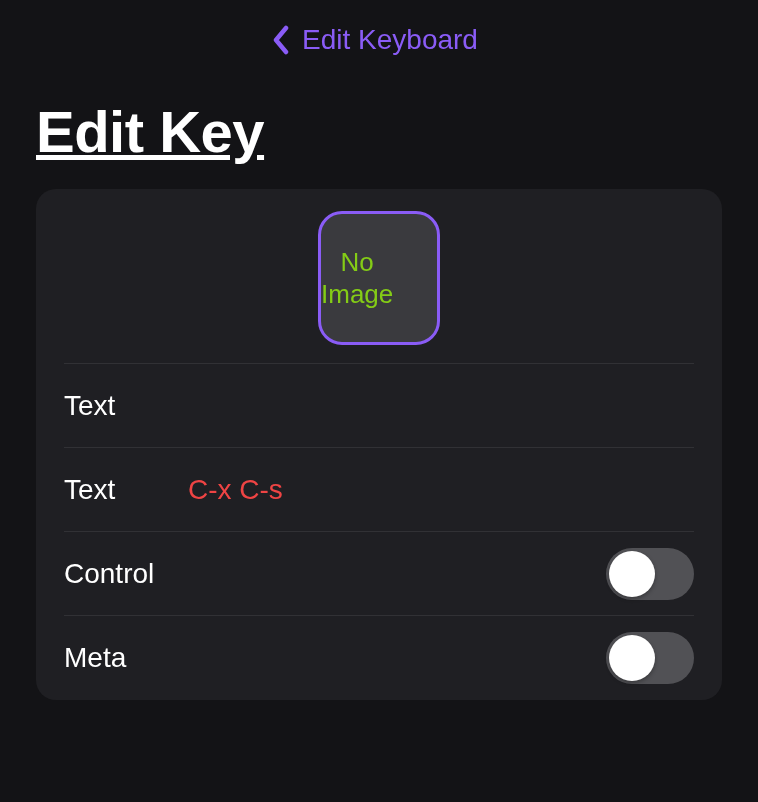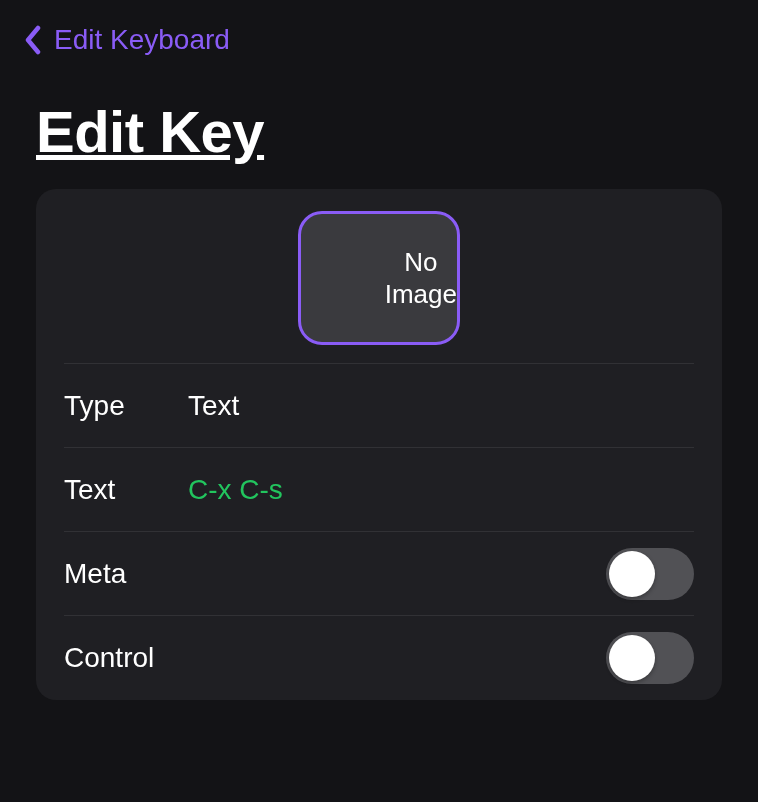--- a/index.html
+++ b/index.html
@@ -12,20 +12,21 @@
       width: 758px;
       height: 802px;
       background: #131316;
       overflow: hidden;
     }
     .nav-back {
       display: flex;
       align-items: center;
       padding: 24px 32px 12px 24px;
       cursor: pointer;
+      justify-content: center;
     }
     .chevron-left {
       width: 18px;
       height: 30px;
       margin-right: 12px;
     }
     .chevron-left svg {
       width: 100%;
       height: 100%;
     }
@@ -49,29 +50,29 @@
       padding: 0 28px;
       overflow: hidden;
     }
     .image-placeholder-wrap {
       display: flex;
       justify-content: center;
       padding: 22px 0 18px 0;
       border-bottom: 1px solid #313135;
     }
     .image-placeholder {
-      width: 162px;
+      width: 122px;
       height: 134px;
       background: #3a3a3e;
       border: 3px solid #8a5cf6;
       border-radius: 24px;
       display: flex;
       align-items: center;
-      justify-content: flex-end;
-      color: #ffffff;
+      justify-content: flex-start;
+      color: #84cc16;
       font-size: 26px;
       text-align: center;
       line-height: 1.25;
       cursor: pointer;
     }
     .row {
       display: flex;
       align-items: center;
       min-height: 84px;
       border-bottom: 1px solid #313135;
@@ -83,21 +84,21 @@
       color: #ffffff;
       font-size: 28px;
       width: 124px;
       flex-shrink: 0;
     }
     .row-value {
       color: #ffffff;
       font-size: 28px;
     }
     .row-placeholder {
-      color: #22c55e;
+      color: #ef4444;
       font-size: 28px;
     }
     .toggle-row {
       display: flex;
       align-items: center;
       justify-content: space-between;
       min-height: 84px;
       border-bottom: 1px solid #313135;
     }
     .toggle-row:last-child {
@@ -143,37 +144,36 @@
 <div class="card">
 
   <div class="image-placeholder-wrap">
     <div class="image-placeholder">
       <span style="white-space: pre-line;">No
 Image</span>
     </div>
   </div>
 
   <div class="row">
-    <span class="row-label">Type</span>
     <span class="row-value">Text</span>
   </div>
 
   <div class="row">
     <span class="row-label">Text</span>
     <span class="row-placeholder">C-x C-s</span>
   </div>
 
 
   <div class="toggle-row">
-    <span class="toggle-label">Meta</span>
+    <span class="toggle-label">Control</span>
     <div class="toggle">
       <div class="toggle-knob"></div>
     </div>
   </div>
 
   <div class="toggle-row">
-    <span class="toggle-label">Control</span>
+    <span class="toggle-label">Meta</span>
     <div class="toggle">
       <div class="toggle-knob"></div>
     </div>
   </div>
 
 </div>
 
 </body></html>

